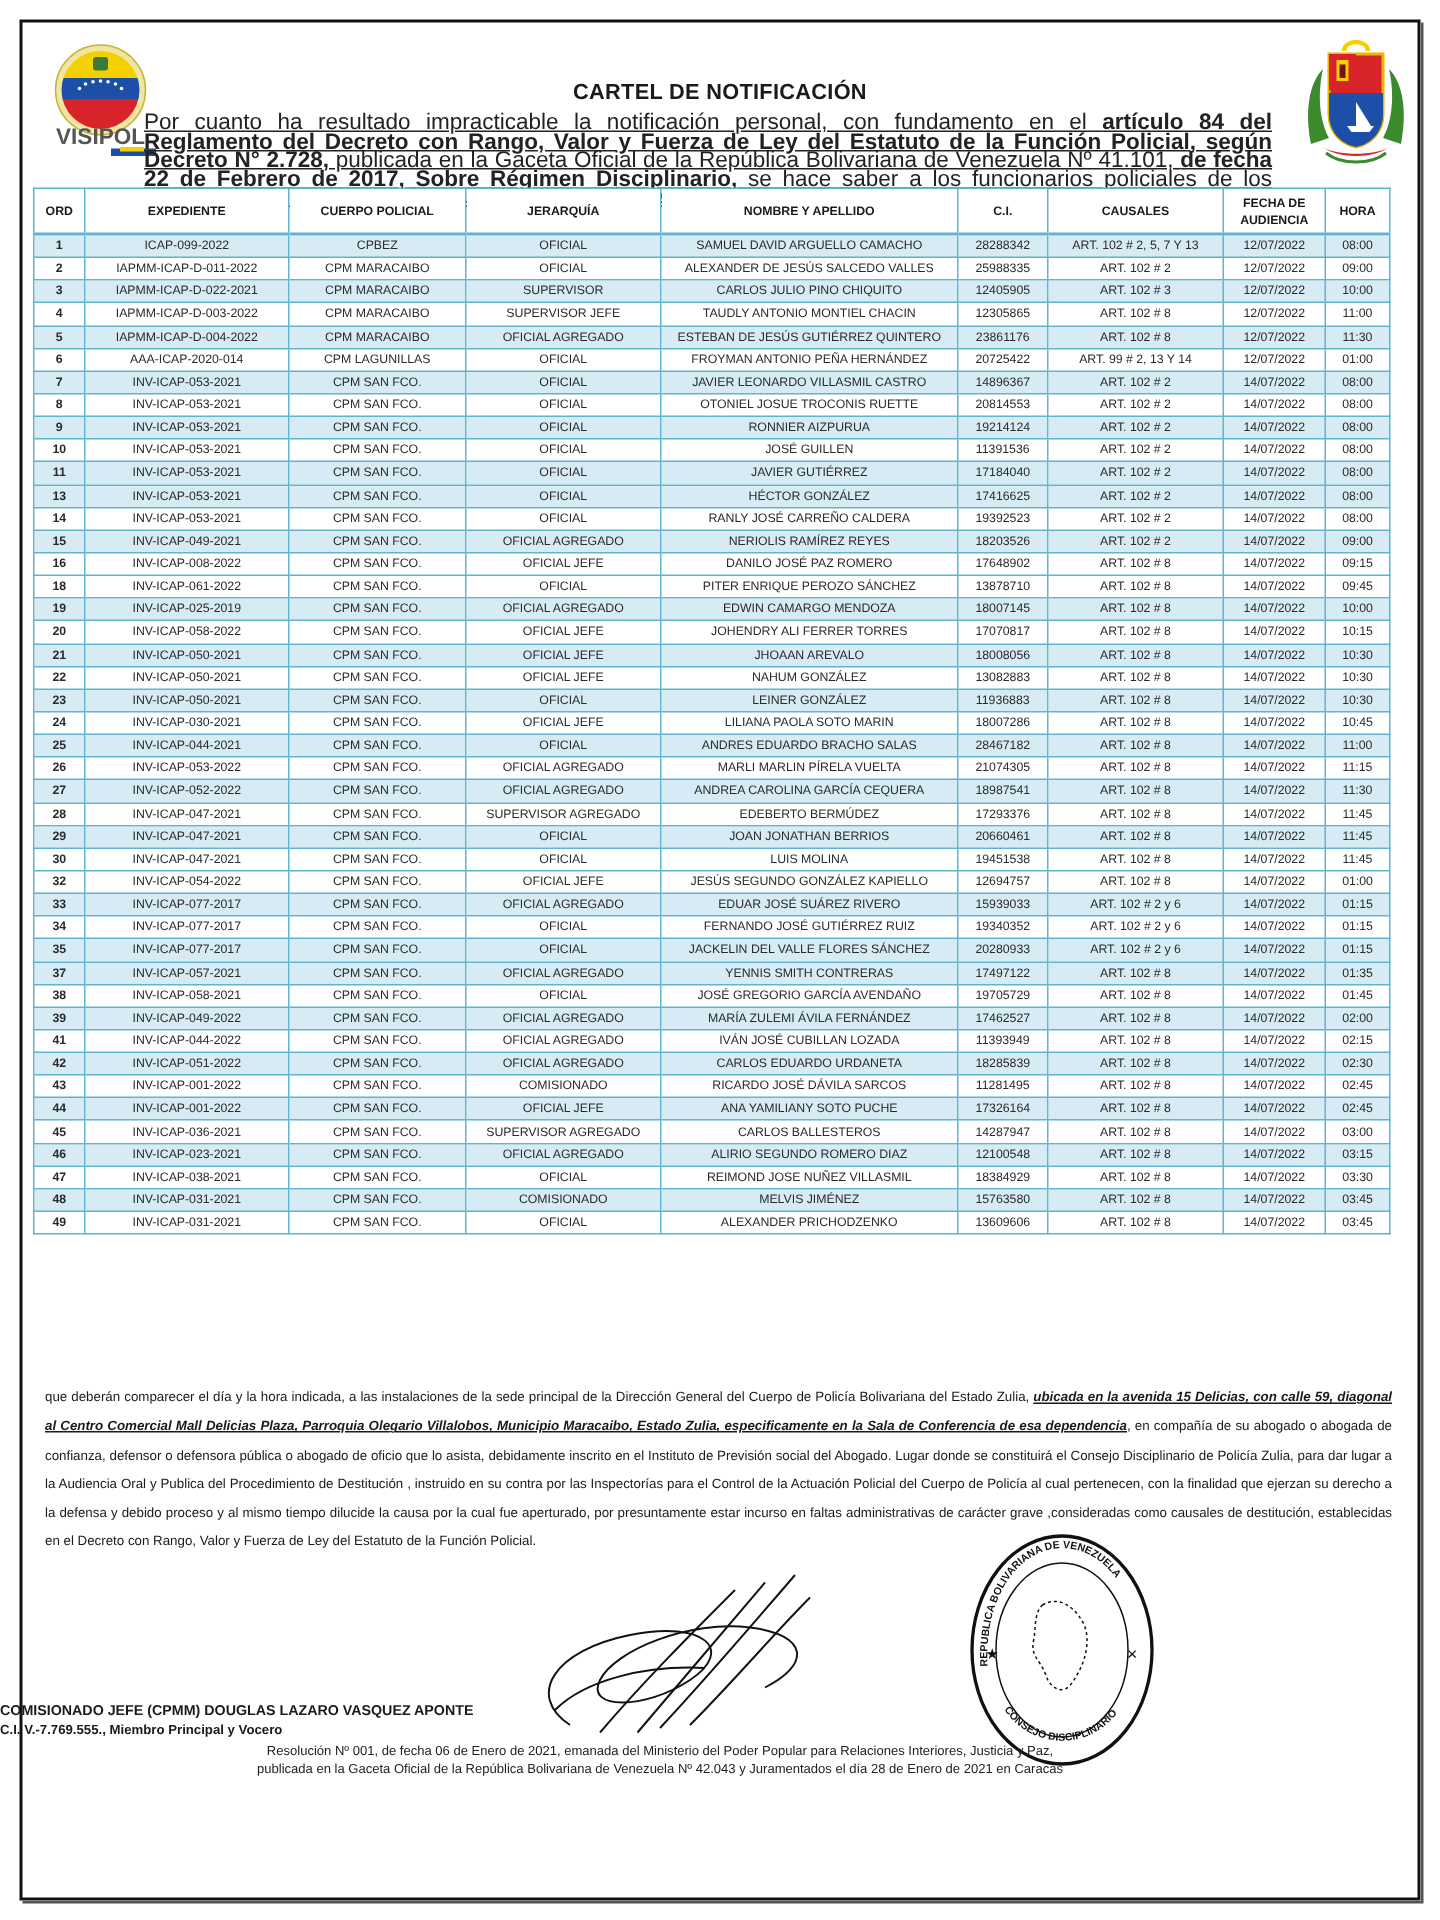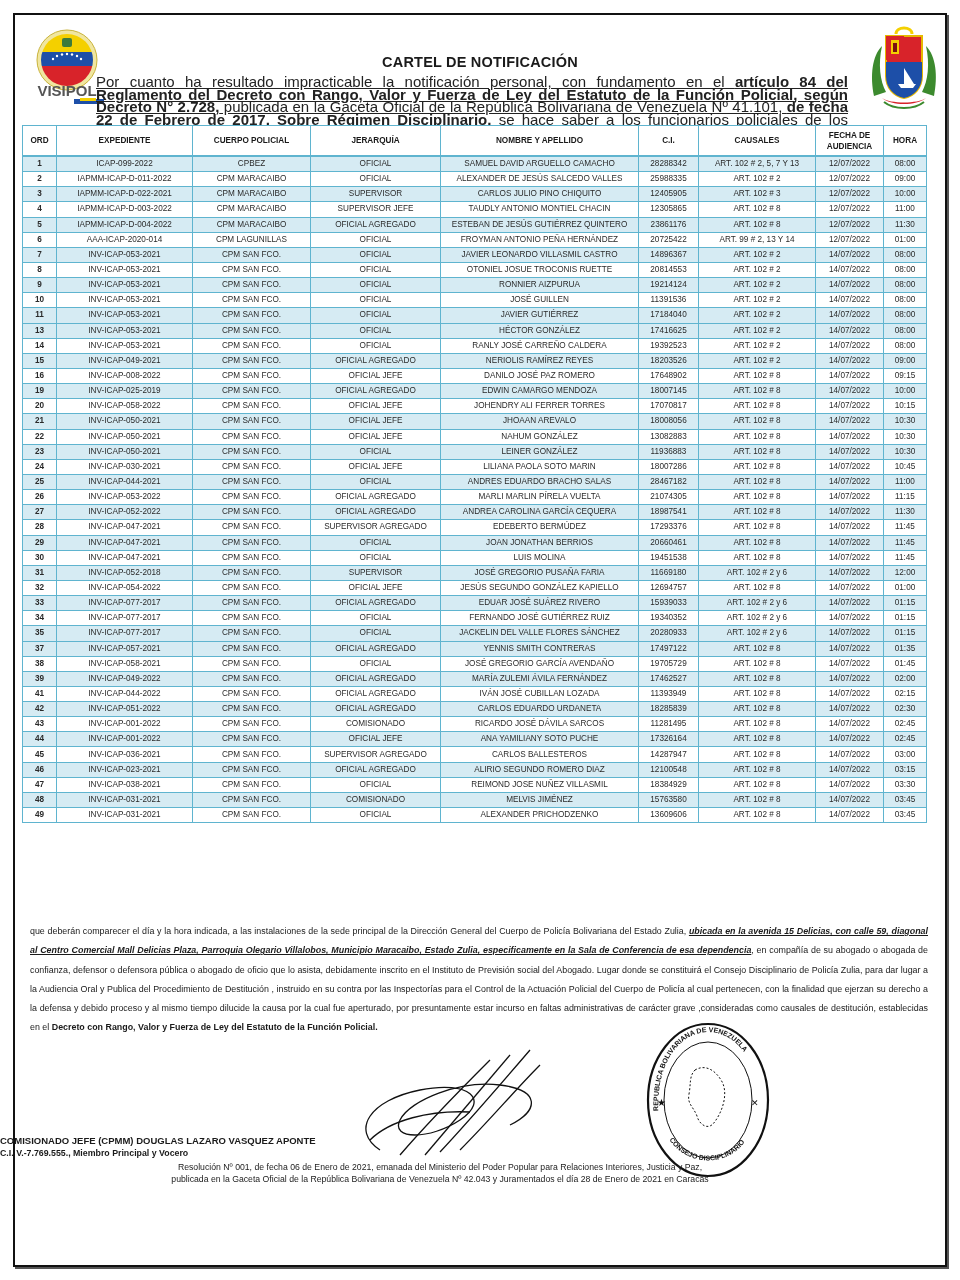--- a/index.html
+++ b/index.html
@@ -11,21 +11,21 @@
   .intro{position:absolute;left:96px;top:76px;width:752px;font-size:15px;line-height:12.6px;text-align:justify;color:#222;text-decoration:underline;}
   .intro b{font-weight:bold;}
   table.roster{position:absolute;left:22px;top:125px;width:904px;border-collapse:collapse;table-layout:fixed;font-size:8.2px;}
   table.roster th,table.roster td{border:1.5px solid #5fb4cf;text-align:center;padding:0 2px;white-space:nowrap;overflow:hidden;}
   table.roster th{height:29px;font-weight:bold;font-size:8.2px;line-height:11px;background:#fff;border-bottom:2px solid #5fb4cf;}
   table.roster td{height:14.15px;line-height:12px;color:#2a2a2a;}
   table.roster tr.shade td{background:#d6ebf3;}
   table.roster td.ord{font-weight:bold;}
   .body-text{position:absolute;left:30px;top:922px;width:898px;font-size:8.9px;line-height:19.3px;text-align:justify;color:#1a1a1a;}
   .body-text .ul{font-weight:bold;font-style:italic;text-decoration:underline;}
-  .body-text .bold{font-weight:bold;}
+  .body-text .bold{font-weight:normal;}
   .signature{position:absolute;left:340px;top:1040px;width:240px;height:120px;}
   .stamp{position:absolute;left:643px;top:1020px;width:130px;height:160px;}
   .signer{position:absolute;left:0;width:960px;top:1135px;text-align:left;font-size:9.5px;font-weight:bold;line-height:12px;}
   .signer .ci{font-size:8.8px;}
   .resolution{position:absolute;left:0;width:880px;top:1161px;text-align:center;font-size:8.7px;line-height:12px;color:#222;}
 </style>
 </head>
 <body>
 
 <div class="frame"></div>
@@ -266,20 +266,31 @@
         <td class="ord">16</td>
         <td>INV-ICAP-008-2022</td>
         <td>CPM SAN FCO.</td>
         <td>OFICIAL JEFE</td>
         <td>DANILO JOSÉ PAZ ROMERO</td>
         <td>17648902</td>
         <td>ART. 102 # 8</td>
         <td>14/07/2022</td>
         <td>09:15</td>
       </tr>
+      <tr>
+        <td class="ord">18</td>
+        <td>INV-ICAP-061-2022</td>
+        <td>CPM SAN FCO.</td>
+        <td>OFICIAL</td>
+        <td>PITER ENRIQUE PEROZO SÁNCHEZ</td>
+        <td>13878710</td>
+        <td>ART. 102 # 8</td>
+        <td>14/07/2022</td>
+        <td>09:45</td>
+      </tr>
       <tr class="shade">
         <td class="ord">19</td>
         <td>INV-ICAP-025-2019</td>
         <td>CPM SAN FCO.</td>
         <td>OFICIAL AGREGADO</td>
         <td>EDWIN CAMARGO MENDOZA</td>
         <td>18007145</td>
         <td>ART. 102 # 8</td>
         <td>14/07/2022</td>
         <td>10:00</td>
@@ -397,31 +408,20 @@
       <tr>
         <td class="ord">30</td>
         <td>INV-ICAP-047-2021</td>
         <td>CPM SAN FCO.</td>
         <td>OFICIAL</td>
         <td>LUIS MOLINA</td>
         <td>19451538</td>
         <td>ART. 102 # 8</td>
         <td>14/07/2022</td>
         <td>11:45</td>
-      </tr>
-      <tr class="shade">
-        <td class="ord">31</td>
-        <td>INV-ICAP-052-2018</td>
-        <td>CPM SAN FCO.</td>
-        <td>SUPERVISOR</td>
-        <td>JOSÉ GREGORIO PUSAÑA FARIA</td>
-        <td>11669180</td>
-        <td>ART. 102 # 2 y 6</td>
-        <td>14/07/2022</td>
-        <td>12:00</td>
       </tr>
       <tr>
         <td class="ord">32</td>
         <td>INV-ICAP-054-2022</td>
         <td>CPM SAN FCO.</td>
         <td>OFICIAL JEFE</td>
         <td>JESÚS SEGUNDO GONZÁLEZ KAPIELLO</td>
         <td>12694757</td>
         <td>ART. 102 # 8</td>
         <td>14/07/2022</td>

